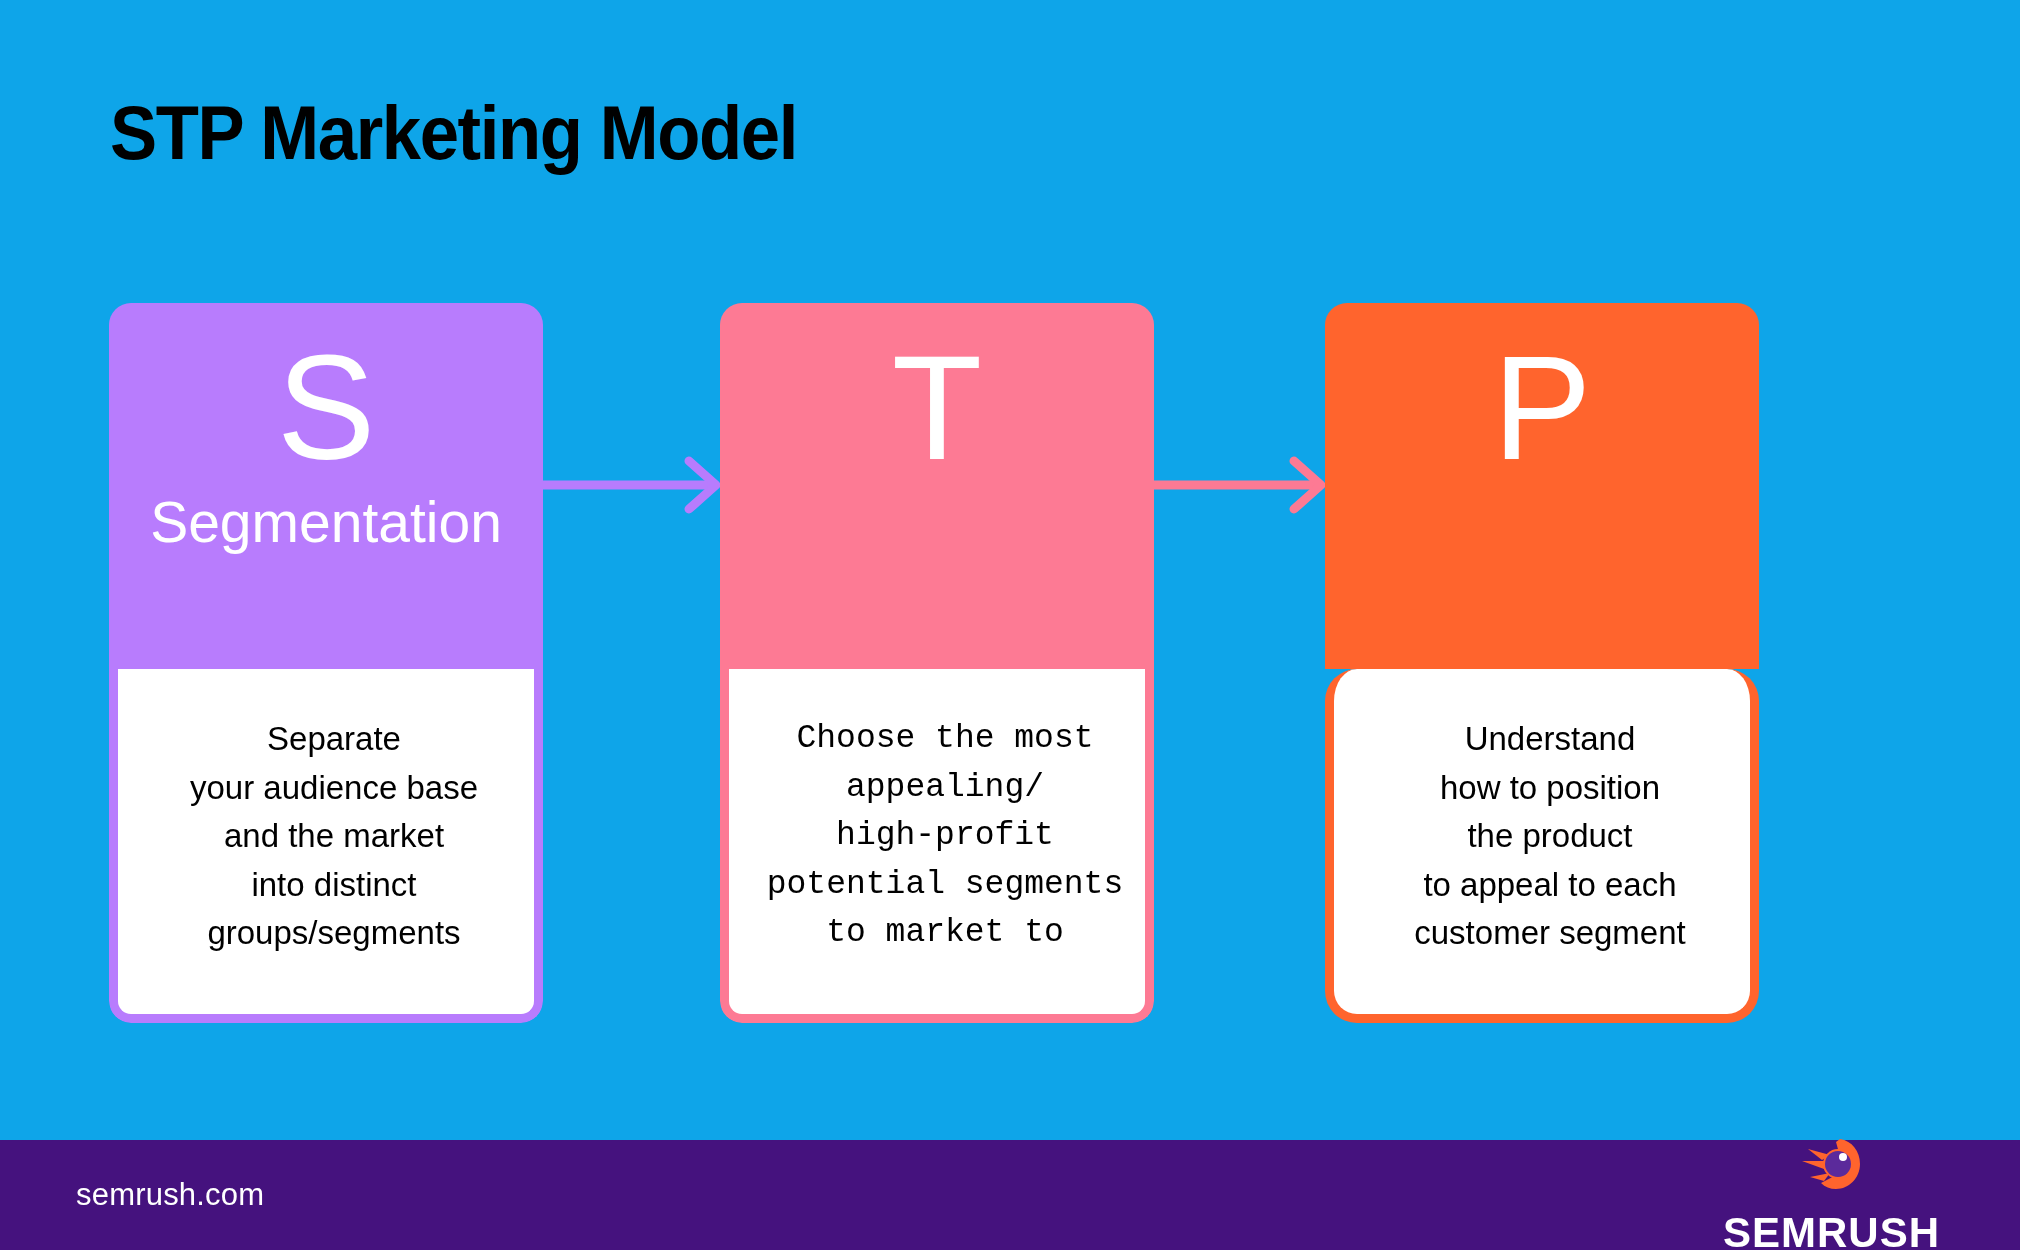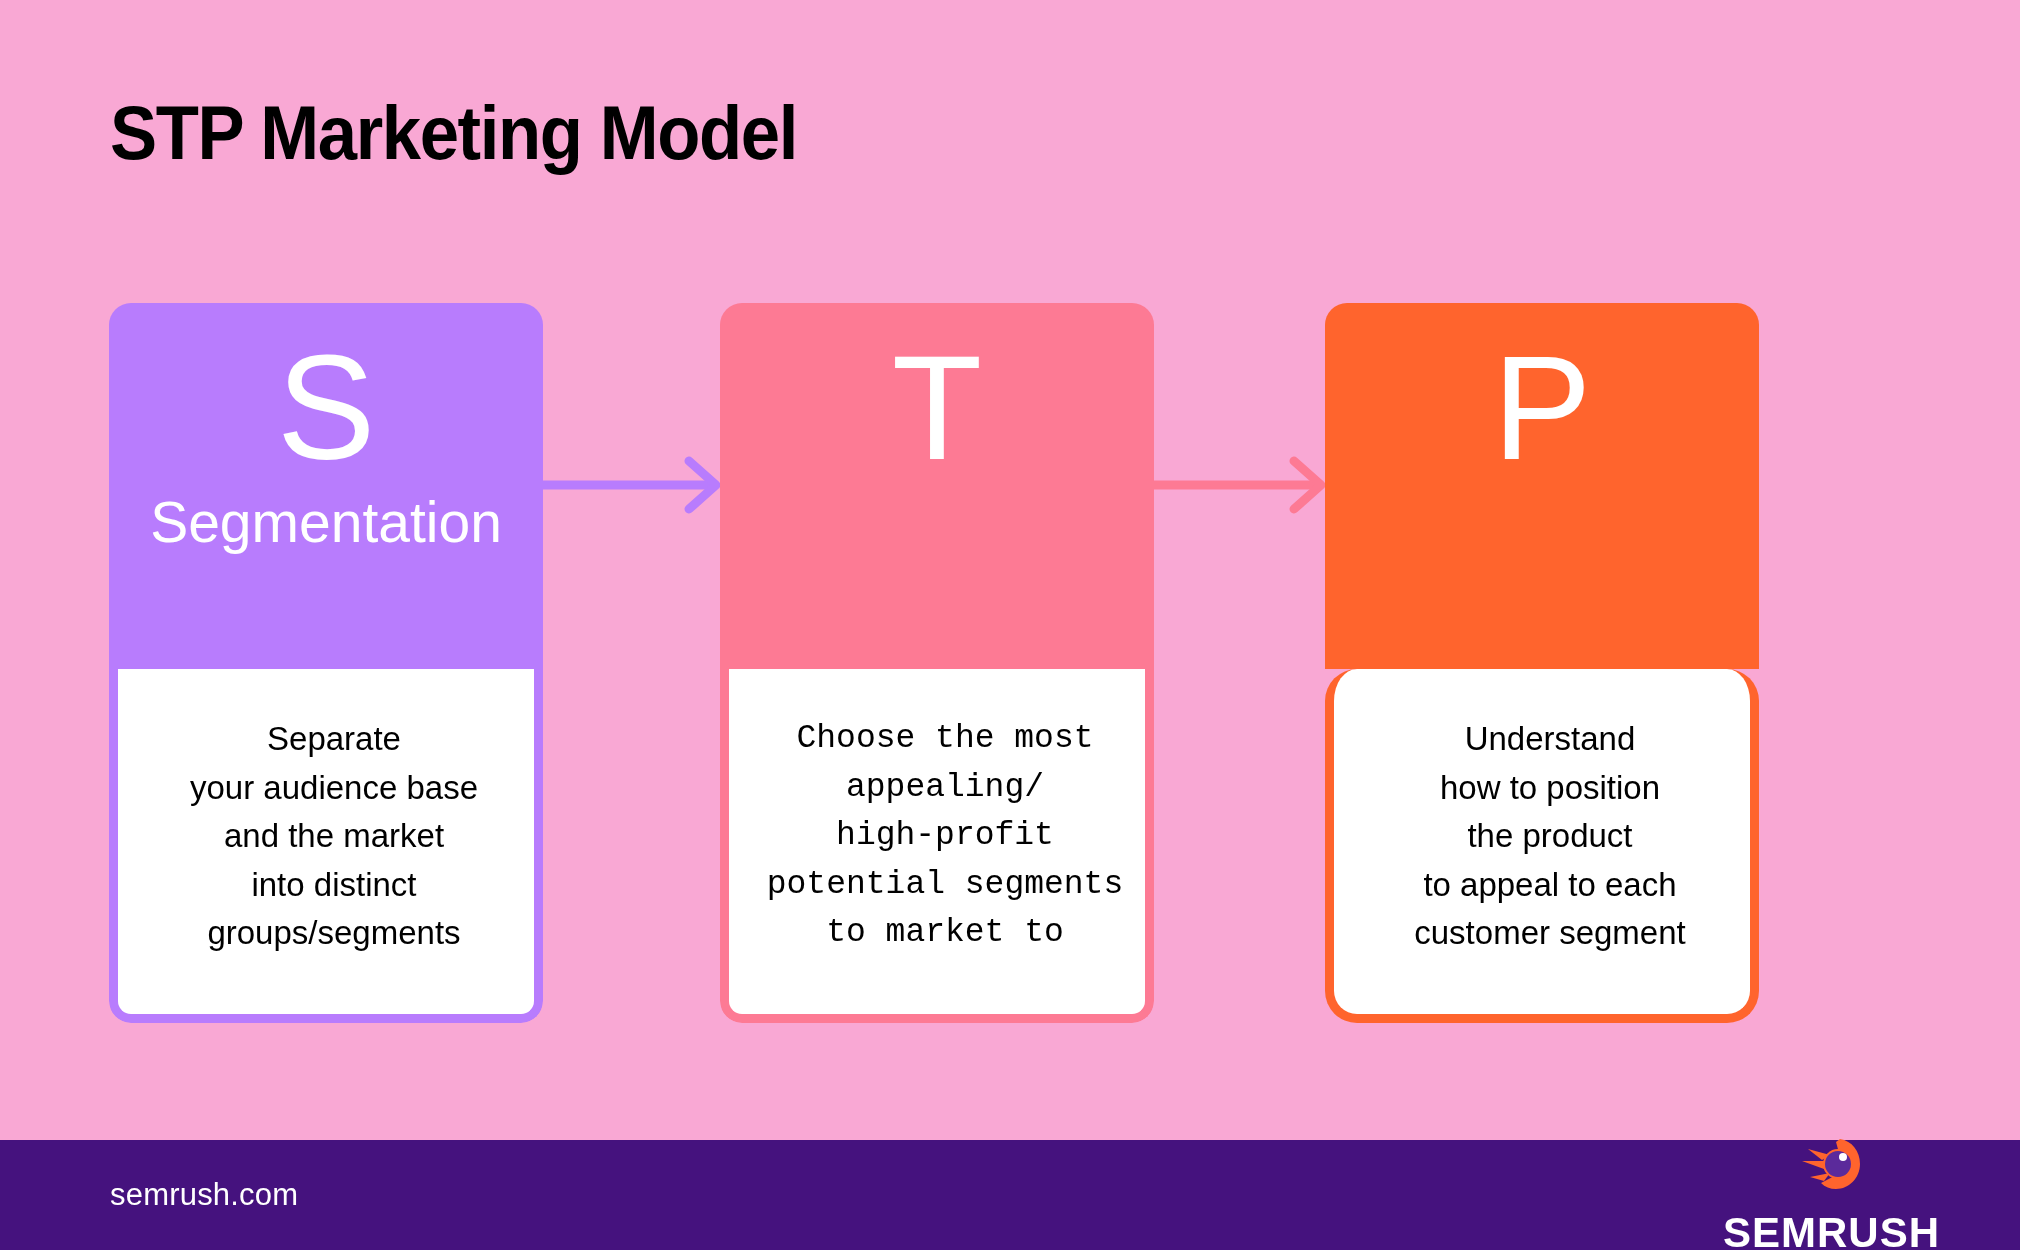--- a/index.html
+++ b/index.html
@@ -9,21 +9,21 @@
     height: 1250px;
     background: #ffffff;
     font-family: "Liberation Sans", sans-serif;
     overflow: hidden;
   }
 
   #canvas {
     position: relative;
     width: 2020px;
     height: 1250px;
-    background: #f9a8d4;
+    background: #0ea5e9;
   }
 
   
   #page-title {
     position: absolute;
     left: 110px;
     top: 95px;
     font-size: 76px;
     font-weight: 700;
     letter-spacing: -1.5px;
@@ -112,21 +112,21 @@
   #footer {
     position: absolute;
     left: 0;
     top: 1140px;
     width: 2020px;
     height: 110px;
     background: #45127E;
     display: flex;
     align-items: center;
     justify-content: space-between;
-    padding: 0 80px 0 110px;
+    padding: 0 80px 0 76px;
   }
 
   #footer-url {
     color: #ffffff;
     font-size: 31px;
     font-weight: 400;
     letter-spacing: 0.2px;
   }
 
   #footer-logo {

